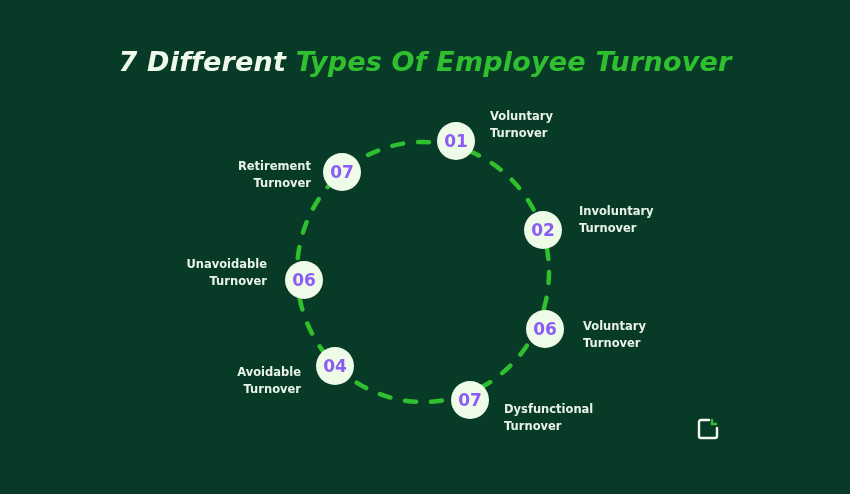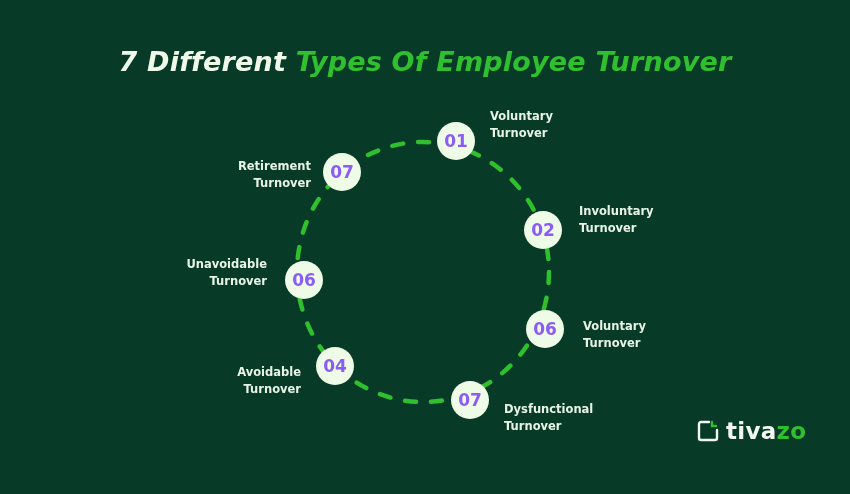--- a/index.html
+++ b/index.html
@@ -64,14 +64,13 @@
 <div class="label l" style="right:539px;top:158px;">
   <span>Retirement</span>
   <span>Turnover</span>
 </div>
 
 <div class="logo">
   <svg width="22" height="22" viewBox="0 0 22 22">
     <path d="M12 2 H4 a2 2 0 0 0 -2 2 V18 a2 2 0 0 0 2 2 H18 a2 2 0 0 0 2 -2 V10" fill="none" stroke="#f2f7f0" stroke-width="2.4" stroke-linecap="round"></path>
     <path d="M15 2 v4 h4" fill="none" stroke="#2fbf2f" stroke-width="2.4" stroke-linecap="round"></path>
   </svg>
-  <span class="t"><span>tiva</span><span class="z">zo</span></span>
 </div>
 
 </body></html>

